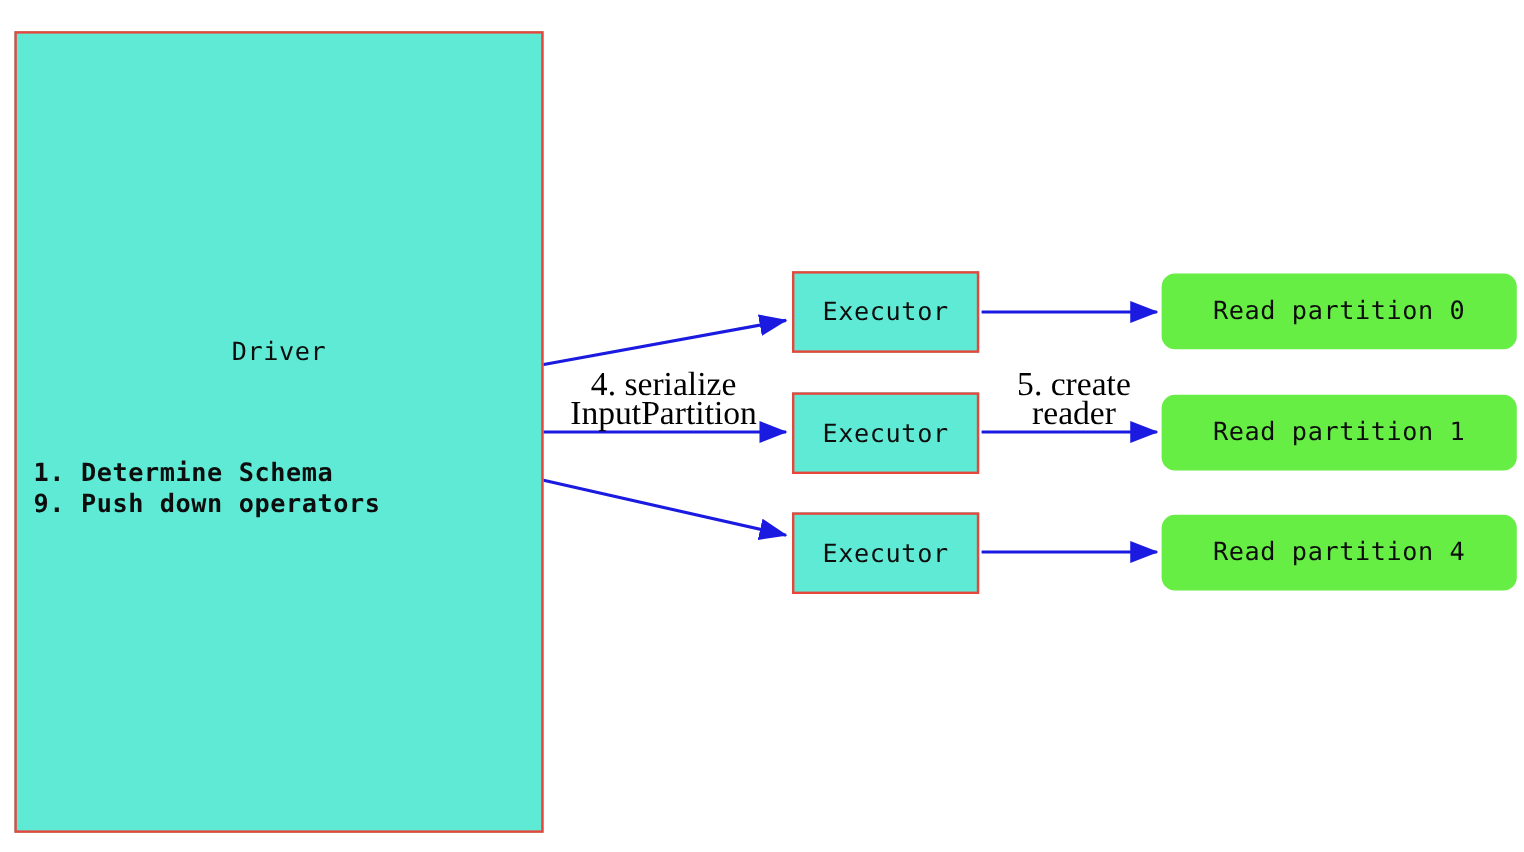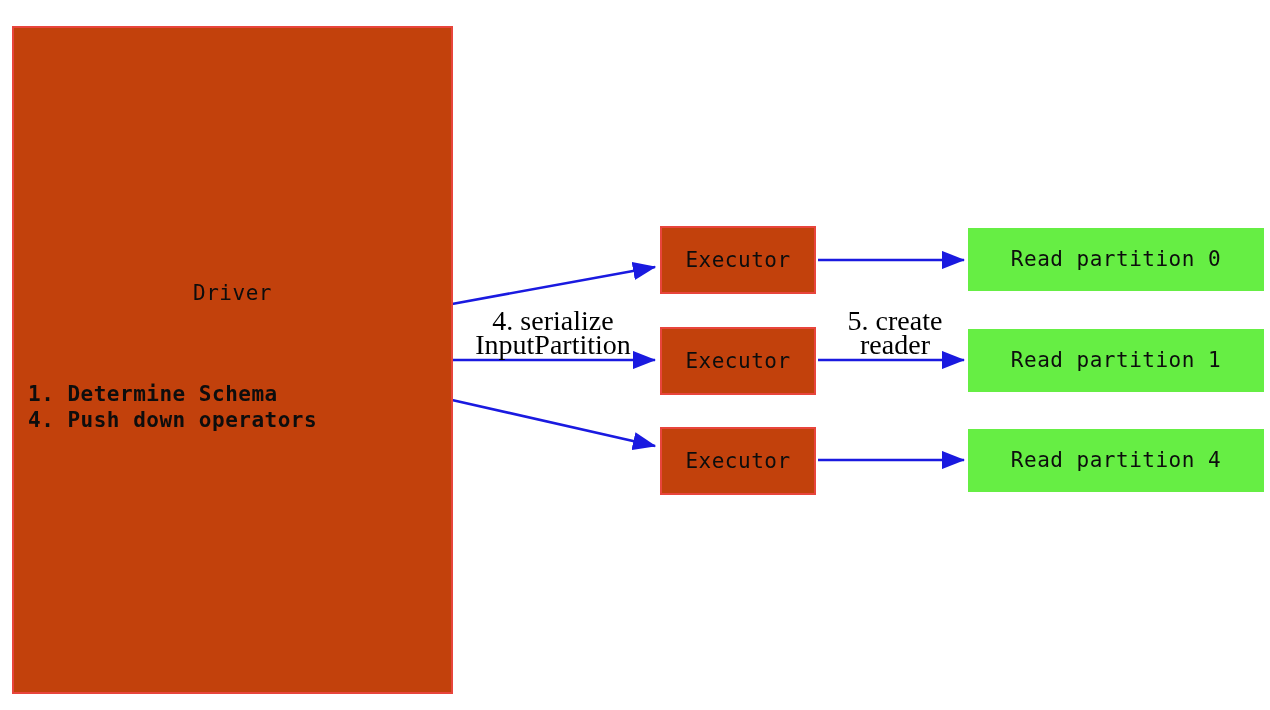--- a/index.html
+++ b/index.html
@@ -28,21 +28,21 @@
   .node {
     position: absolute;
     box-sizing: border-box;
     display: flex;
     align-items: center;
     justify-content: center;
   }
 
   .node-outline {
     border: 2px solid #e8453c;
-    background: #c2410c;
+    background: #5eead4;
   }
 
   .node-filled {
     border: none;
     background: #66ee44;
   }
 
   .mono-label {
     font-family: "DejaVu Sans Mono", "Liberation Mono", monospace;
     font-size: 21px;
@@ -97,20 +97,21 @@
   }
   #executor-box-0 { top: 226px; }
   #executor-box-1 { top: 327px; }
   #executor-box-2 { top: 427px; }
 
   
   .partition-box {
     left: 968px;
     width: 296px;
     height: 63px;
+    border-radius: 11px;
   }
   #partition-box-0 { top: 228px; }
   #partition-box-1 { top: 329px; }
   #partition-box-2 { top: 429px; }
 
   
   .edge-label {
     position: absolute;
     font-family: "Liberation Serif", "DejaVu Serif", serif;
     font-size: 28px;
@@ -153,21 +154,21 @@
   <line x1="818" y1="360" x2="964" y2="360" stroke="#1a1ae0" stroke-width="2.6" marker-end="url(#arrowhead-blue)"></line>
 
   <line x1="818" y1="460" x2="964" y2="460" stroke="#1a1ae0" stroke-width="2.6" marker-end="url(#arrowhead-blue)"></line>
 </svg>
 
 <div class="node node-outline" id="driver-box">
   <div class="mono-label" id="driver-title">Driver</div>
 
   <ul id="driver-steps">
     <li>1. Determine Schema</li>
-    <li>4. Push down operators</li>
+    <li>9. Push down operators</li>
   </ul>
 </div>
 
 <div class="node node-outline executor-box" id="executor-box-0">
   <span class="mono-label">Executor</span>
 </div>
 
 <div class="node node-outline executor-box" id="executor-box-1">
   <span class="mono-label">Executor</span>
 </div>

